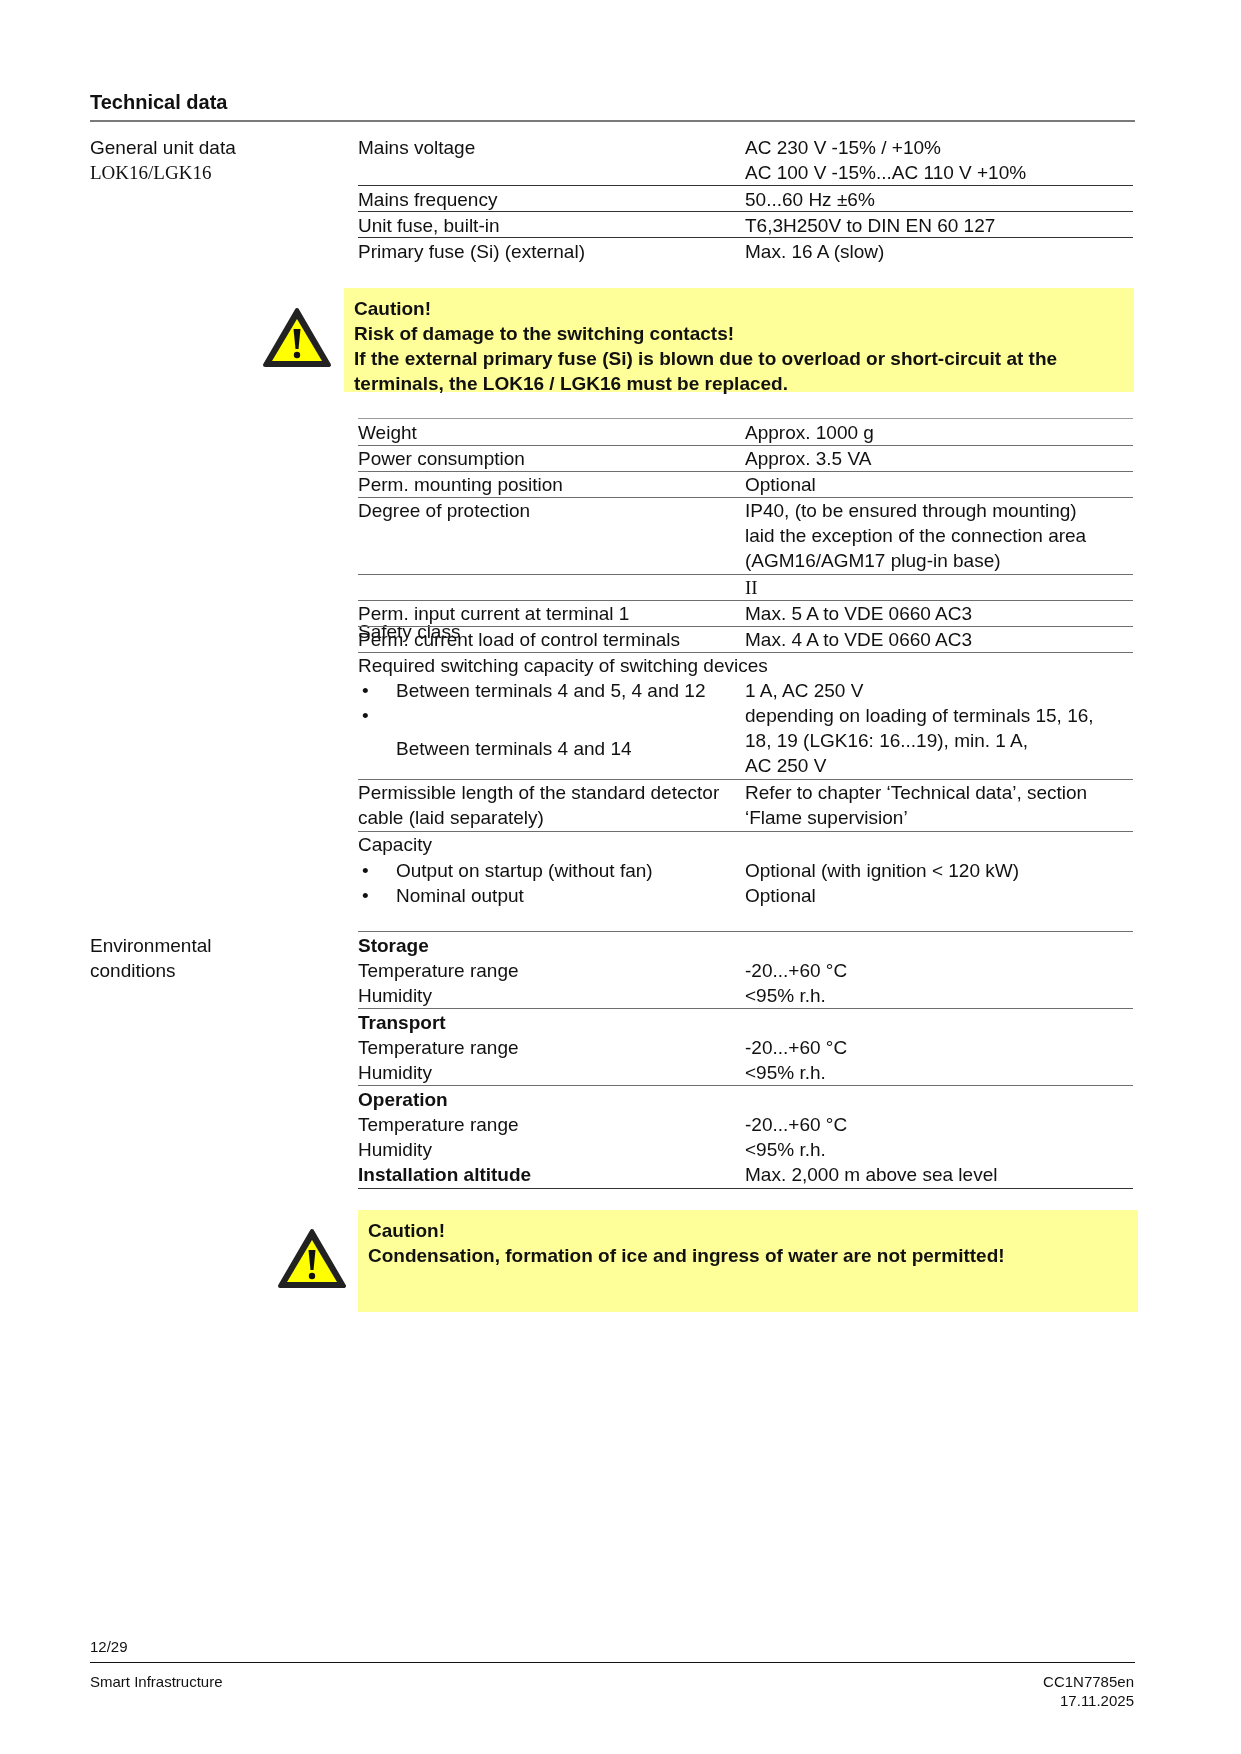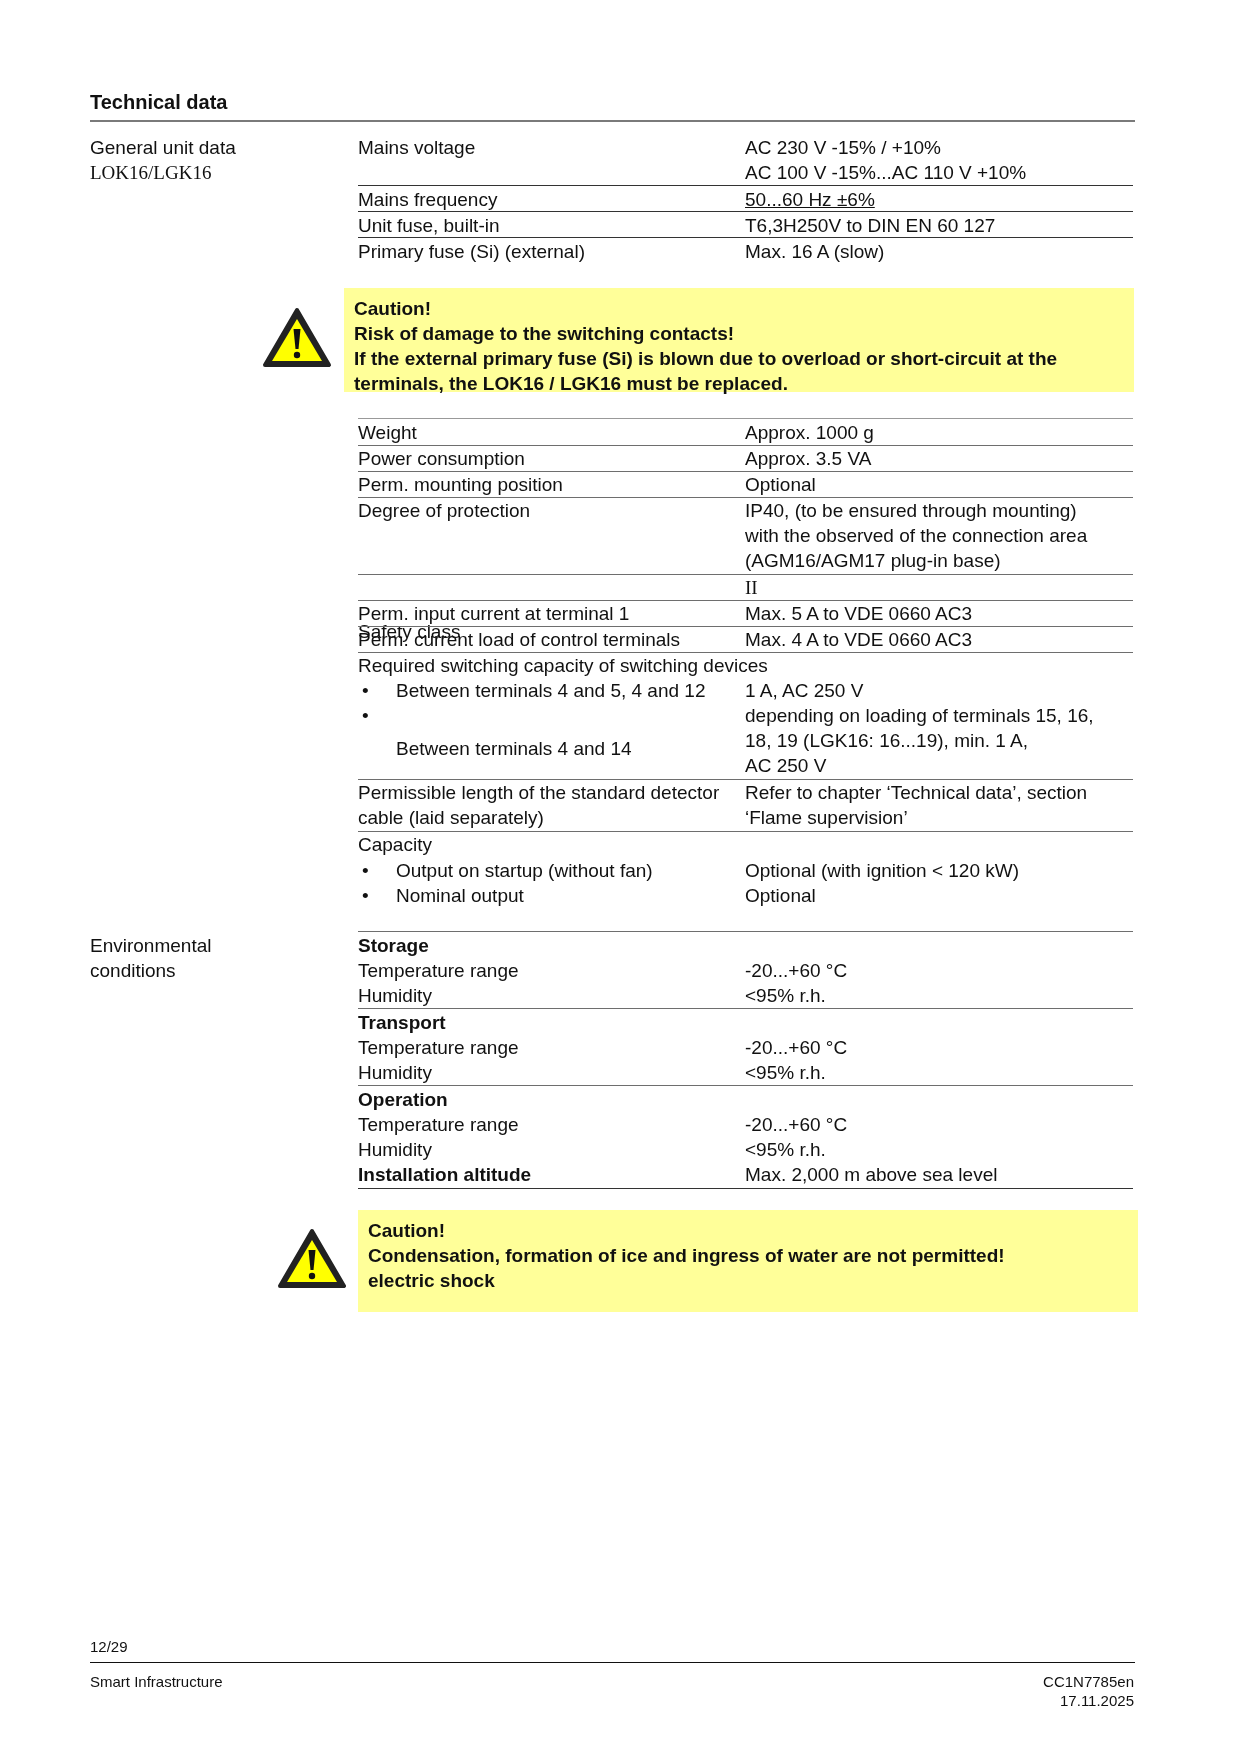--- a/index.html
+++ b/index.html
@@ -33,21 +33,21 @@
 <div class="abs txt" style="left:90px; top:160px;font-family:Liberation Serif, serif;">LOK16/LGK16</div>
 
 <div>
   <div class="lbl txt" style="top:135px;">Mains voltage</div>
   <div class="val txt" style="top:135px;">AC 230 V -15% / +10%</div>
   <div class="val txt" style="top:160px;">AC 100 V -15%...AC 110 V +10%</div>
 </div>
 <div class="hline dark" style="left:358px; width:775px; top:185px;"></div>
 <div>
   <div class="lbl txt" style="top:187px;">Mains frequency</div>
-  <div class="val txt" style="top:187px;text-decoration:underline;">50...60 Hz ±6%</div>
+  <div class="val txt" style="top:187px;">50...60 Hz ±6%</div>
 </div>
 <div class="hline dark" style="left:358px; width:775px; top:211px;"></div>
 <div>
   <div class="lbl txt" style="top:213px;">Unit fuse, built-in</div>
   <div class="val txt" style="top:213px;">T6,3H250V to DIN EN 60 127</div>
 </div>
 <div class="hline dark" style="left:358px; width:775px; top:237px;"></div>
 <div>
   <div class="lbl txt" style="top:239px;">Primary fuse (Si) (external)</div>
   <div class="val txt" style="top:239px;">Max. 16 A (slow)</div>
@@ -78,21 +78,21 @@
 </div>
 <div class="hline" style="left:358px; width:775px; top:471px;"></div>
 <div>
   <div class="lbl txt" style="top:472px;">Perm. mounting position</div>
   <div class="val txt" style="top:472px;">Optional</div>
 </div>
 <div class="hline" style="left:358px; width:775px; top:497px;"></div>
 <div>
   <div class="lbl txt" style="top:498px;">Degree of protection</div>
   <div class="val txt" style="top:498px;">IP40, (to be ensured through mounting)</div>
-  <div class="val txt" style="top:523px;">with the observed of the connection area</div>
+  <div class="val txt" style="top:523px;">laid the exception of the connection area</div>
   <div class="val txt" style="top:548px;">(AGM16/AGM17 plug-in base)</div>
 </div>
 <div class="hline" style="left:358px; width:775px; top:574px;"></div>
 <div>
   <div class="lbl txt" style="top:575px;margin-top:44px;">Safety class</div>
   <div class="val txt" style="top:575px; font-family:'Liberation Serif', serif;">II</div>
 </div>
 <div class="hline" style="left:358px; width:775px; top:600px;"></div>
 <div>
   <div class="lbl txt" style="top:601px;">Perm. input current at terminal 1</div>
@@ -169,20 +169,19 @@
 
 <svg class="warn-icon" style="left:277px; top:1228px;" viewBox="0 0 70 62">
   <path d="M35 3 L67 58 L3 58 Z" fill="#222" stroke="#222" stroke-width="4" stroke-linejoin="round"></path>
   <path d="M35 12 L60 54 L10 54 Z" fill="#ffff00"></path>
   <path d="M31.5 22 L38.5 22 L36.5 42 L33.5 42 Z" fill="#111"></path>
   <circle cx="35" cy="48" r="3.2" fill="#111"></circle>
 </svg>
 <div class="caution" style="left:358px; top:1210px; width:780px; height:102px; padding-left:10px;">
   <div>Caution!</div>
   <div>Condensation, formation of ice and ingress of water are not permitted!</div>
-  <div>electric shock</div>
 </div>
 
 <div class="abs" style="left:90px; top:1638px; font-size:15px;">12/29</div>
 <div class="hline" style="left:90px; width:1045px; top:1662px; border-top:1.5px solid #111;"></div>
 <div class="abs" style="left:90px; top:1673px; font-size:15px;">Smart Infrastructure</div>
 <div class="abs" style="right:107px; top:1673px; font-size:15px; text-align:right;">CC1N7785en</div>
 <div class="abs" style="right:107px; top:1692px; font-size:15px; text-align:right;">17.11.2025</div>
 
 </body></html>

